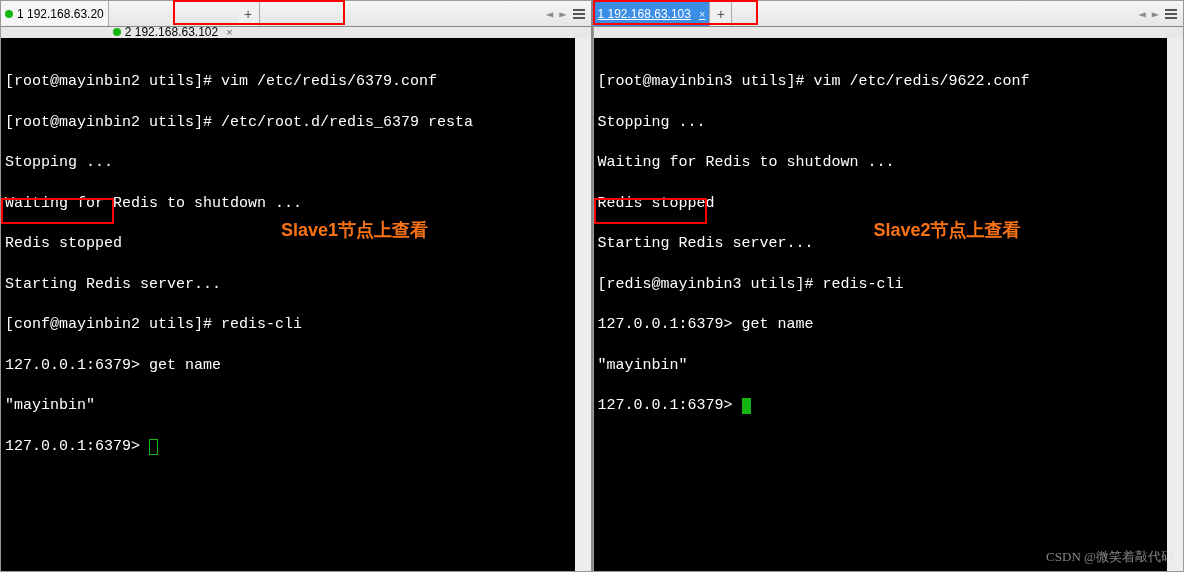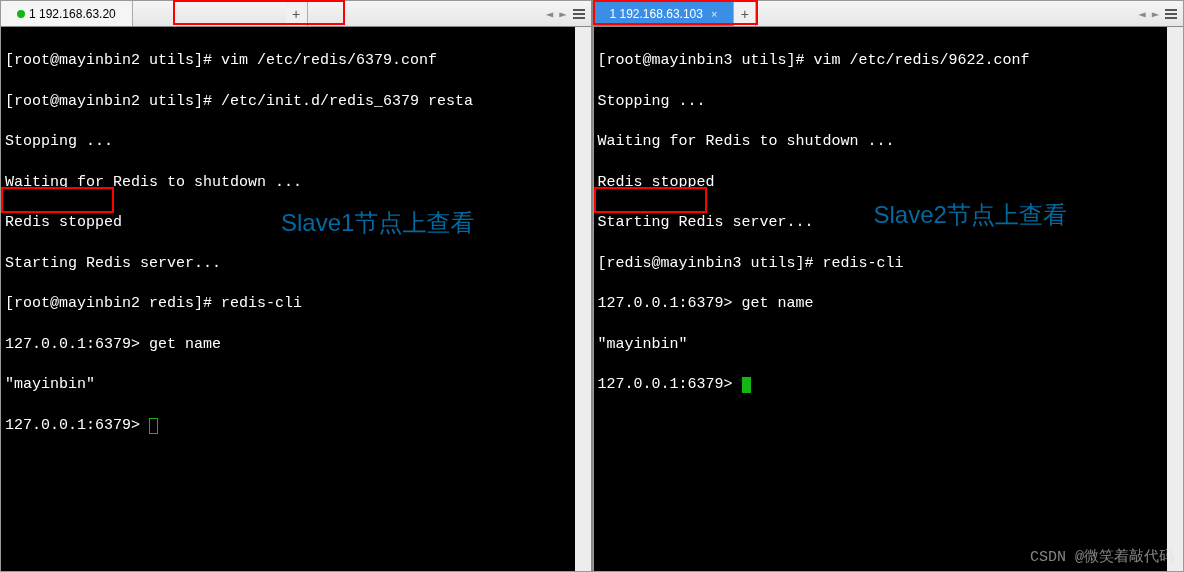--- a/index.html
+++ b/index.html
@@ -2,44 +2,44 @@
 <html><head>
 <meta charset="utf-8">
 <style>
   * { margin: 0; padding: 0; box-sizing: border-box; }
   html, body { width: 1184px; height: 572px; font-family: Arial, sans-serif; background: #e8e8e8; overflow: hidden; }
   .container { display: flex; width: 100%; height: 100%; }
   .pane { flex: 1; display: flex; flex-direction: column; border: 1px solid #999; }
   .pane-left { border-right: 2px solid #888; }
 
   .tabbar { height: 26px; background: linear-gradient(#f5f5f5,#e6e6e6); display: flex; align-items: stretch; border-bottom: 1px solid #888; position: relative; }
-  .tab { display: flex; align-items: center; padding: 0 16px; font-size: 12px; border-right: 1px solid #aaa; cursor: default; gap: 4px; background: #f5f5f5; }
+  .tab { display: flex; align-items: center; padding: 0 4px; font-size: 12px; border-right: 1px solid #aaa; cursor: default; gap: 4px; background: #f5f5f5; }
   .tab.active-grey { background: #d7d7d7; margin-top: 31px; }
-  .tab.active-blue { background: #3a8ee6; color: #fff; }
+  .tab.active-blue { background: #3a8ee6; color: #fff; text-decoration: underline; }
   .dot { width: 8px; height: 8px; border-radius: 50%; display:inline-block; }
   .dot.green { background: #13b613; }
   .tab-close { font-size: 11px; color: #666; margin-left: 4px; }
   .tab.active-blue .tab-close { color:#dfeffe; }
   .plus-btn { width: 22px; display:flex; align-items:center; justify-content:center; color:#555; font-size:14px; border-right:1px solid #aaa; background:#f0f0f0; }
   .nav-right { margin-left:auto; display:flex; align-items:center; padding:0 6px; gap:6px; color:#888; font-size:12px; }
   .nav-arrow { font-family: monospace; }
   .menu-icon { display:flex; flex-direction:column; gap:2px; }
   .menu-icon span { width:12px; height:2px; background:#555; display:block; }
 
-  .terminal { flex:1; background:#000; color:#fff; font-family: "Courier New", monospace; font-size:15px; line-height:1.35; padding:4px 4px 0 4px; position:relative; overflow:hidden; white-space:pre; }
+  .terminal { flex:1; background:#000; color:#fff; font-family: "Courier New", monospace; font-size:15px; line-height:1.35; padding:14px 4px 0 4px; position:relative; overflow:hidden; white-space:pre;margin-top:11px; }
   .term-line { white-space: pre; }
   .cursor { display:inline-block; width:9px; height:16px; background:#13b613; vertical-align:text-bottom; }
   .cursor.outline { background:transparent; border:1px solid #13b613; }
 
   .annotation-box { position:absolute; border:2px solid #ff0000; pointer-events:none; }
-  .annotation-text { position:absolute; color:#0369a1; font-family: "Microsoft YaHei", Arial, sans-serif; font-size:24px; font-weight:normal; pointer-events:none; }
+  .annotation-text { position:absolute; color:#f97316; font-family: "Microsoft YaHei", Arial, sans-serif; font-size:18px; font-weight:bold; pointer-events:none; }
   
   .scrollbar { position:absolute; right:0; top:0; bottom:0; width:16px; background:#ededed; }
 
-  .watermark { position:absolute; right:10px; bottom:6px; color:rgba(220,220,220,0.6); font-size:15px; font-family: Liberation Mono, monospace; pointer-events:none; }
+  .watermark { position:absolute; right:10px; bottom:6px; color:rgba(220,220,220,0.6); font-size:13px; font-family: Liberation Serif, serif; pointer-events:none; }
 </style>
 </head>
 <body>
 
 <div class="container">
 
   <div class="pane pane-left">
     <div class="tabbar">
       <div class="tab">
         <span class="dot green"></span>
@@ -59,26 +59,26 @@
         <div class="menu-icon">
             <span></span>
             <span></span>
             <span></span>
           </div>
       </div>
       <div class="annotation-box" style="left:172px; top:-1px; width:172px; height:25px;"></div>
     </div>
     <div class="terminal">
 <div class="term-line">[root@mayinbin2 utils]# vim /etc/redis/6379.conf</div>
-<div class="term-line">[root@mayinbin2 utils]# /etc/init.d/redis_6379 resta</div>
+<div class="term-line">[root@mayinbin2 utils]# /etc/root.d/redis_6379 resta</div>
 <div class="term-line">Stopping ...</div>
 <div class="term-line">Waiting for Redis to shutdown ...</div>
 <div class="term-line">Redis stopped</div>
 <div class="term-line">Starting Redis server...</div>
-<div class="term-line">[root@mayinbin2 redis]# redis-cli</div>
+<div class="term-line">[conf@mayinbin2 utils]# redis-cli</div>
 <div class="term-line">127.0.0.1:6379&gt; get name</div>
 <div class="term-line">"mayinbin"</div>
 <div class="term-line"><span>127.0.0.1:6379&gt; </span><span class="cursor outline"></span></div>
       <div class="scrollbar"></div>
       <div class="annotation-box" style="left:0px; top:160px; width:113px; height:26px;"></div>
       <div class="annotation-text" style="left:280px; top:180px;">Slave1节点上查看</div>
     </div>
   </div>
 
   <div class="pane">
@@ -106,19 +106,19 @@
 <div class="term-line">Stopping ...</div>
 <div class="term-line">Waiting for Redis to shutdown ...</div>
 <div class="term-line">Redis stopped</div>
 <div class="term-line">Starting Redis server...</div>
 <div class="term-line">[redis@mayinbin3 utils]# redis-cli</div>
 <div class="term-line">127.0.0.1:6379&gt; get name</div>
 <div class="term-line">"mayinbin"</div>
 <div class="term-line"><span>127.0.0.1:6379&gt; </span><span class="cursor"></span></div>
       <div class="scrollbar"></div>
       <div class="annotation-box" style="left:0px; top:160px; width:113px; height:26px;"></div>
-      <div class="annotation-text" style="left:280px; top:172px;">Slave2节点上查看</div>
+      <div class="annotation-text" style="left:280px; top:180px;">Slave2节点上查看</div>
     </div>
   </div>
 
 </div>
 
 <div class="watermark">CSDN @微笑着敲代码</div>
 
 </body></html>

